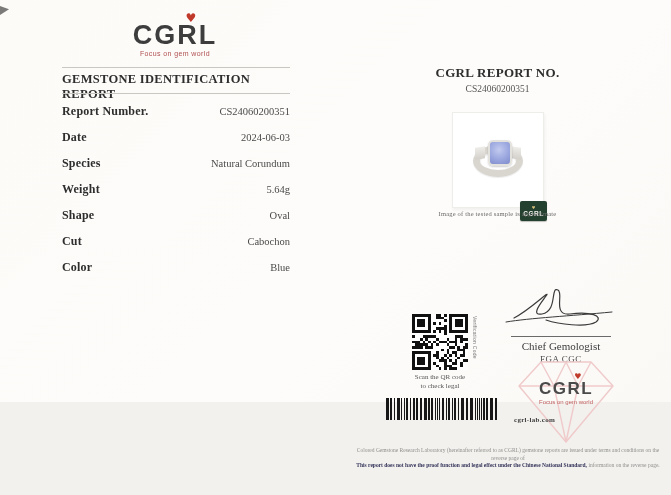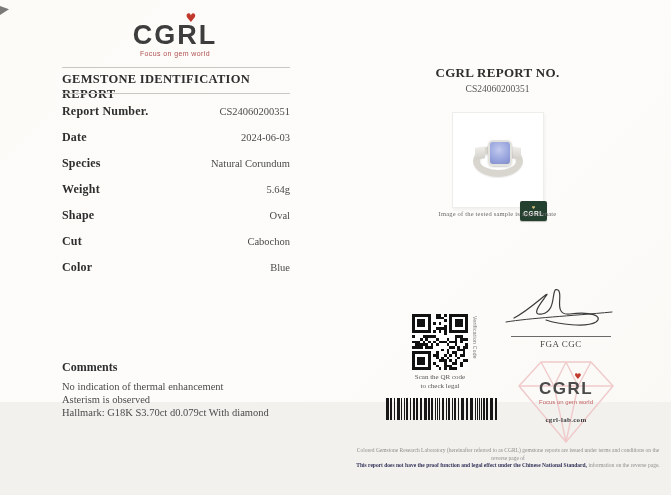--- a/index.html
+++ b/index.html
@@ -89,21 +89,21 @@
   .signature-line{width:100px;height:1px;background:#6a6a6a;margin:0 auto;}
   .signer-title{text-align:center;font-size:11px;color:#3c3c3c;margin-top:3px;}
   .signer-cred{text-align:center;font-size:9px;color:#4a4a4a;margin-top:2px;letter-spacing:.5px;}
   
   .diamond-logo{position:absolute;left:514px;top:358px;width:104px;height:90px;}
   .diamond-logo svg{position:absolute;left:0;top:0;width:104px;height:90px;}
   .diamond-text{position:absolute;left:0;top:22px;width:104px;text-align:center;}
   .diamond-word{font-family:"Liberation Sans",sans-serif;font-size:17px;font-weight:bold;letter-spacing:1.5px;color:#4a4a4a;line-height:1;position:relative;display:inline-block;}
   .diamond-heart{position:absolute;left:58%;top:-8px;font-size:8px;color:#c0392b;font-family:"DejaVu Sans",sans-serif;}
   .diamond-tagline{font-family:"Liberation Sans",sans-serif;font-size:6px;color:#c06060;margin-top:1px;}
-  .brand-website{position:absolute;left:0;top:58px;width:104px;text-align:center;font-size:7px;font-weight:bold;color:#3f3f3f;letter-spacing:.3px;}
+  .brand-website{position:absolute;left:0;top:58px;width:104px;text-align:left;font-size:7px;font-weight:bold;color:#3f3f3f;letter-spacing:.3px;}
   
   .footer{position:absolute;left:352px;top:447px;width:312px;text-align:center;line-height:7.5px;}
   .footer-line1{font-size:5.5px;color:#8f8f8d;}
   .footer-line2{font-size:5.5px;}
   .footer-line2 .bold{font-weight:bold;color:#33335a;}
   .footer-line2 .rest{color:#8f8f8d;}
 </style>
 </head>
 <body>
 
@@ -144,26 +144,20 @@
     <div class="field-row">
       <span class="field-label">Cut</span>
       <span class="field-value">Cabochon</span>
     </div>
     <div class="field-row">
       <span class="field-label">Color</span>
       <span class="field-value">Blue</span>
     </div>
   </div>
 
-  <div class="comments-block">
-    <div class="comments-label">Comments</div>
-    <div class="comment-line">No indication of thermal enhancement</div>
-    <div class="comment-line">Asterism is observed</div>
-    <div class="comment-line">Hallmark: G18K S3.70ct d0.079ct With diamond</div>
-  </div>
 
   <div class="r-reportno-label">CGRL REPORT NO.</div>
   <div class="r-reportno-value">CS24060200351</div>
 
   <div class="photo-frame">
     <div class="ring">
       <div class="ring-band"></div>
       <div class="ring-shoulder left"></div>
       <div class="ring-shoulder right"></div>
       <div class="ring-stone"></div>
@@ -434,20 +428,21 @@
         <rect x="104" y="0" width="3" height="22" fill="#171717"></rect>
         <rect x="109" y="0" width="2" height="22" fill="#171717"></rect>
       </svg></div>
 
   <div class="signature-block">
     <svg class="signature-scribble" viewBox="0 0 122 50">
       <path d="M14 36 C30 28, 52 6, 46 14 C41 21, 30 34, 42 32 C58 29, 50 4, 58 8 C64 11, 52 34, 70 32 C90 29, 104 34, 96 40 C86 46, 58 42, 46 38" fill="none" stroke="#3a3a3a" stroke-width="1.2" stroke-linecap="round"></path>
       <path d="M6 40 C30 36, 70 34, 112 30" fill="none" stroke="#3a3a3a" stroke-width="1" stroke-linecap="round"></path>
     </svg>
     <div class="signature-line"></div>
+    <div class="signer-title">Chief Gemologist</div>
     <div class="signer-cred">FGA CGC</div>
   </div>
 
   <div class="diamond-logo">
     <svg viewBox="0 0 104 90">
       <g fill="none" stroke="#f0caca" stroke-width="1.4" stroke-linejoin="round">
         <polygon points="27,4 77,4 99,28 52,84 5,28"></polygon>
         <line x1="5" y1="28" x2="99" y2="28"></line>
         <line x1="27" y1="4" x2="40" y2="28"></line>
         <line x1="77" y1="4" x2="64" y2="28"></line>

